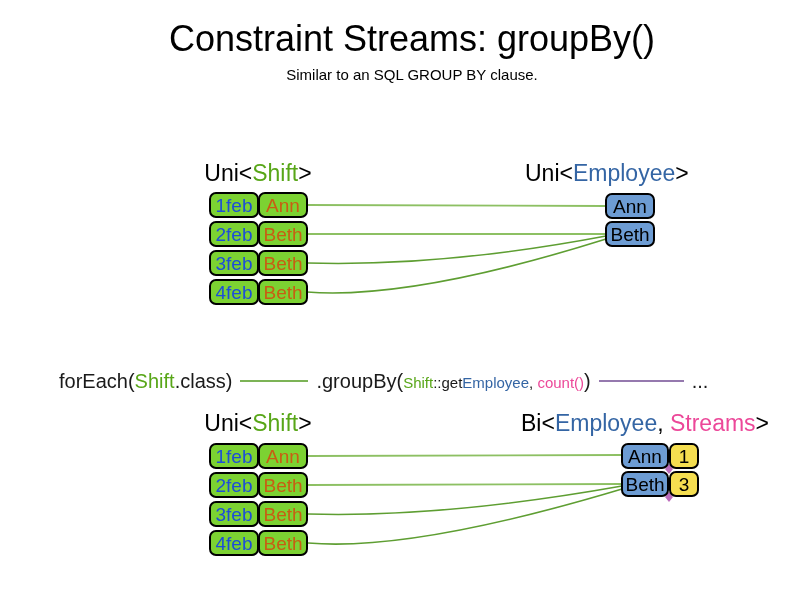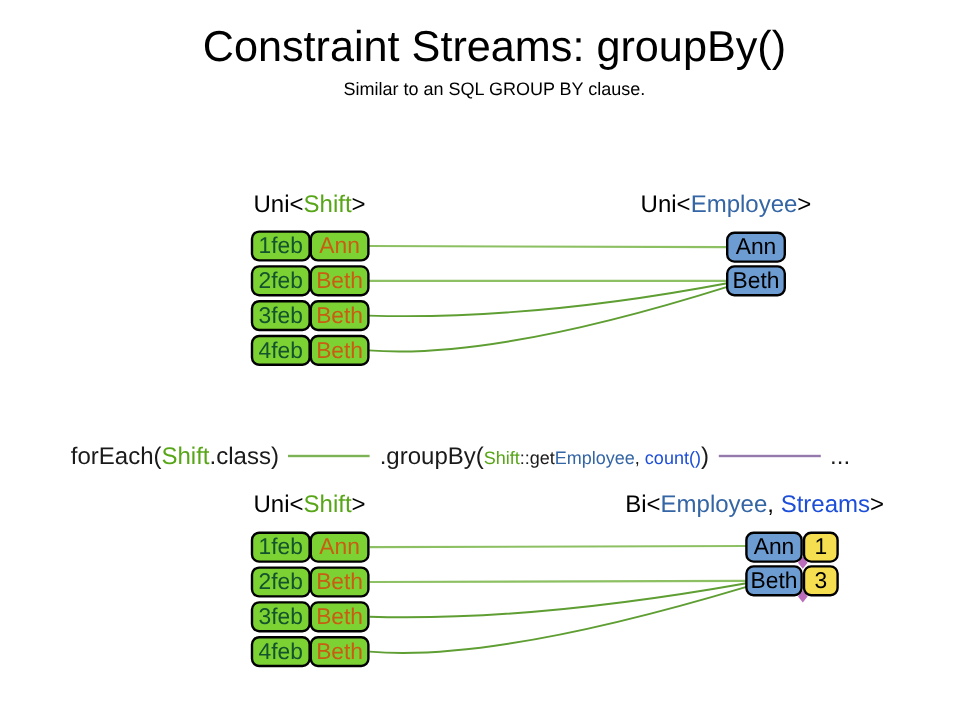--- a/index.html
+++ b/index.html
@@ -9,34 +9,34 @@
   .title { position:absolute; left:0; top:18px; width:800px; text-align:center;
            font-size:36px; font-weight:400; color:#000; letter-spacing:0; }
   .subtitle { position:absolute; left:0; top:66px; width:800px; text-align:center;
               font-size:15px; color:#000; }
 
   
   .codeline { position:absolute; left:47px; white-space:nowrap; font-size:20px; color:#1a1a1a; }
   .codeline .sm { font-size:15px; }
   .g  { color:#58A618; }
   .b  { color:#3465A4; }
-  .gold { color:#1d4ed8; }
+  .gold { color:#ec4899; }
   .seg { display:inline-block; height:2px; vertical-align:6px; margin:0 8px; }
   .seg-green  { width:68px;  background:#7CB356; }
   .seg-blue   { width:145px; background:#5E81B5; }
   .seg-purple { width:85px;  background:#9579AE; }
 
   
-  .dlabel { position:absolute; font-size:20px; color:#000; text-align:center; white-space:nowrap; }
+  .dlabel { position:absolute; font-size:23px; color:#000; text-align:center; white-space:nowrap; }
 
   
   .box { position:absolute; box-sizing:border-box; border:2.2px solid #000; border-radius:7px;
          font-size:19px; line-height:1; display:flex; align-items:center; justify-content:center;
          height:26px; }
-  .green-box  { background:#7CD232; color:#14532d; }
+  .green-box  { background:#7CD232; color:#1d4ed8; }
   .orange-txt { color:#C85E13; }
   .blue-box   { background:#6D9CD3; color:#000; }
   .yellow-box { background:#F5DE50; color:#000; }
 
   .connectors { position:absolute; left:0; top:0; width:800px; height:600px; }
 </style>
 </head>
 <body>
 
 <div class="stage">

